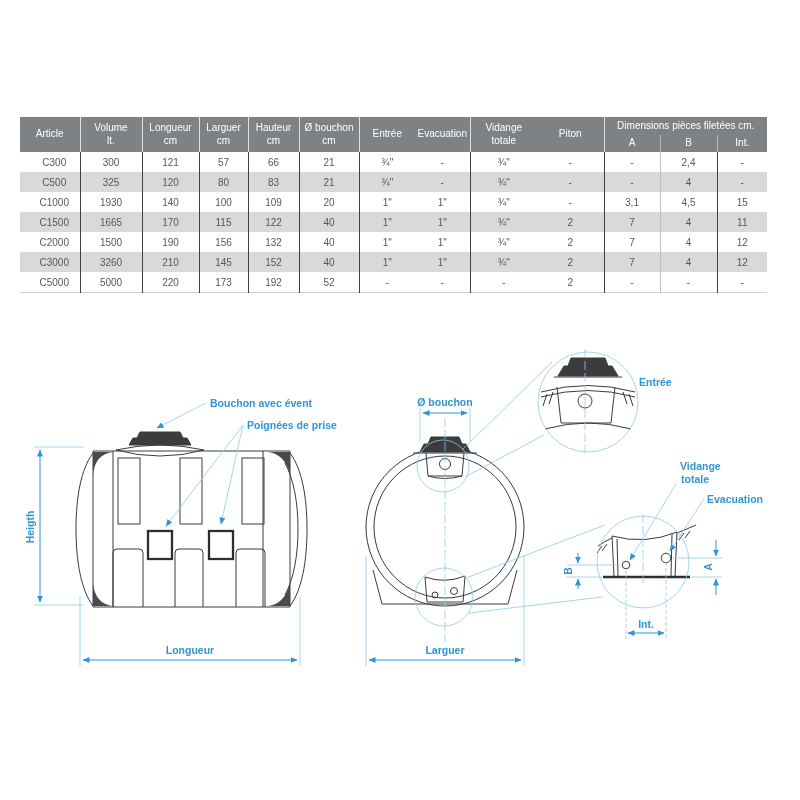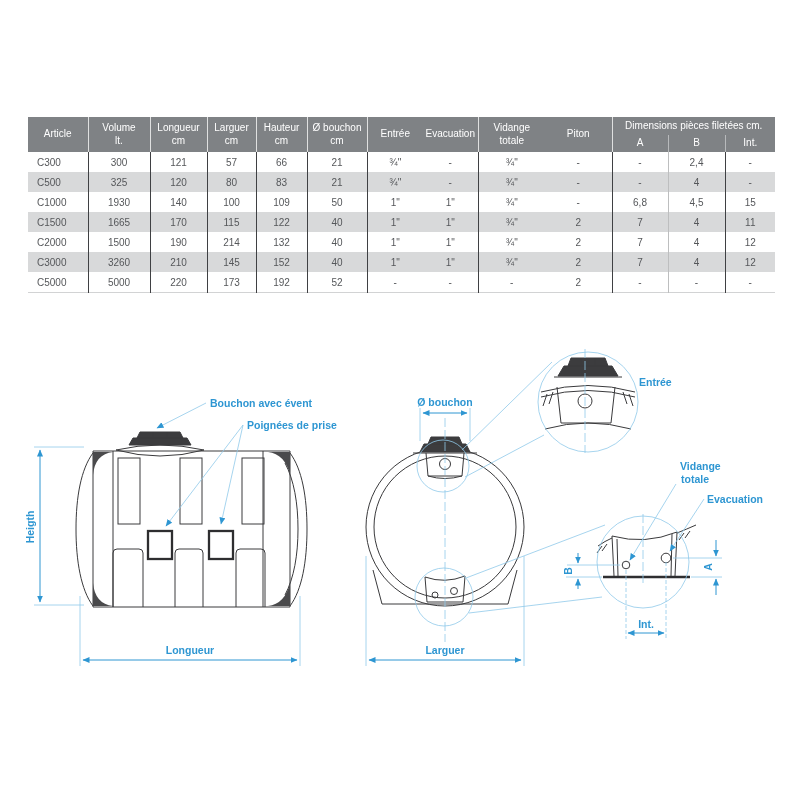--- a/index.html
+++ b/index.html
@@ -1,29 +1,29 @@
 <!DOCTYPE html>
 <html><head>
 <meta charset="utf-8">
 <style>
   html,body{margin:0;padding:0;}
   body{width:800px;height:800px;background:#ffffff;position:relative;
        font-family:"Liberation Sans", sans-serif;overflow:hidden;}
 
   
-  .spec-table-wrap{position:absolute;left:28px;top:117px;width:747px;}
+  .spec-table-wrap{position:absolute;left:20px;top:117px;width:747px;}
   table.spec{border-collapse:collapse;table-layout:fixed;width:747px;
              font-size:10px;color:#55575a;border-bottom:1px solid #d2d3d4;}
   table.spec th{background:#7f8285;color:#ffffff;font-weight:normal;
                 padding:0;vertical-align:middle;line-height:1.25;}
   table.spec thead tr:nth-child(1) th{height:18px;}
   table.spec thead tr:nth-child(2) th{height:17px;}
   table.spec td{height:20px;text-align:center;padding:0;vertical-align:middle;}
   table.spec tbody tr:nth-child(even) td{background:#d8d9da;}
-  table.spec td:nth-child(1){text-align:left;padding-left:9px;}
+  table.spec td:nth-child(1){text-align:center;padding-left:9px;}
   
   table.spec td:nth-child(2),table.spec td:nth-child(3),table.spec td:nth-child(4),
   table.spec td:nth-child(5),table.spec td:nth-child(6),table.spec td:nth-child(7),
   table.spec td:nth-child(9),table.spec td:nth-child(11),
   table.spec td:nth-child(13){border-left:1px solid #3f4043;}
   table.spec td:nth-child(12){border-left:1px solid #bdbebf;}
   
   table.spec thead tr:first-child th:nth-child(2),
   table.spec thead tr:first-child th:nth-child(3),
   table.spec thead tr:first-child th:nth-child(4),
@@ -133,26 +133,26 @@
           <td>-</td>
           <td>4</td>
           <td>-</td>
         </tr>
         <tr>
           <td>C1000</td>
           <td>1930</td>
           <td>140</td>
           <td>100</td>
           <td>109</td>
-          <td>50</td>
-          <td>1"</td>
-          <td>1"</td>
-          <td>¾"</td>
-          <td>-</td>
-          <td>6,8</td>
+          <td>20</td>
+          <td>1"</td>
+          <td>1"</td>
+          <td>¾"</td>
+          <td>-</td>
+          <td>3,1</td>
           <td>4,5</td>
           <td>15</td>
         </tr>
         <tr>
           <td>C1500</td>
           <td>1665</td>
           <td>170</td>
           <td>115</td>
           <td>122</td>
           <td>40</td>
@@ -161,21 +161,21 @@
           <td>¾"</td>
           <td>2</td>
           <td>7</td>
           <td>4</td>
           <td>11</td>
         </tr>
         <tr>
           <td>C2000</td>
           <td>1500</td>
           <td>190</td>
-          <td>214</td>
+          <td>156</td>
           <td>132</td>
           <td>40</td>
           <td>1"</td>
           <td>1"</td>
           <td>¾"</td>
           <td>2</td>
           <td>7</td>
           <td>4</td>
           <td>12</td>
         </tr>

